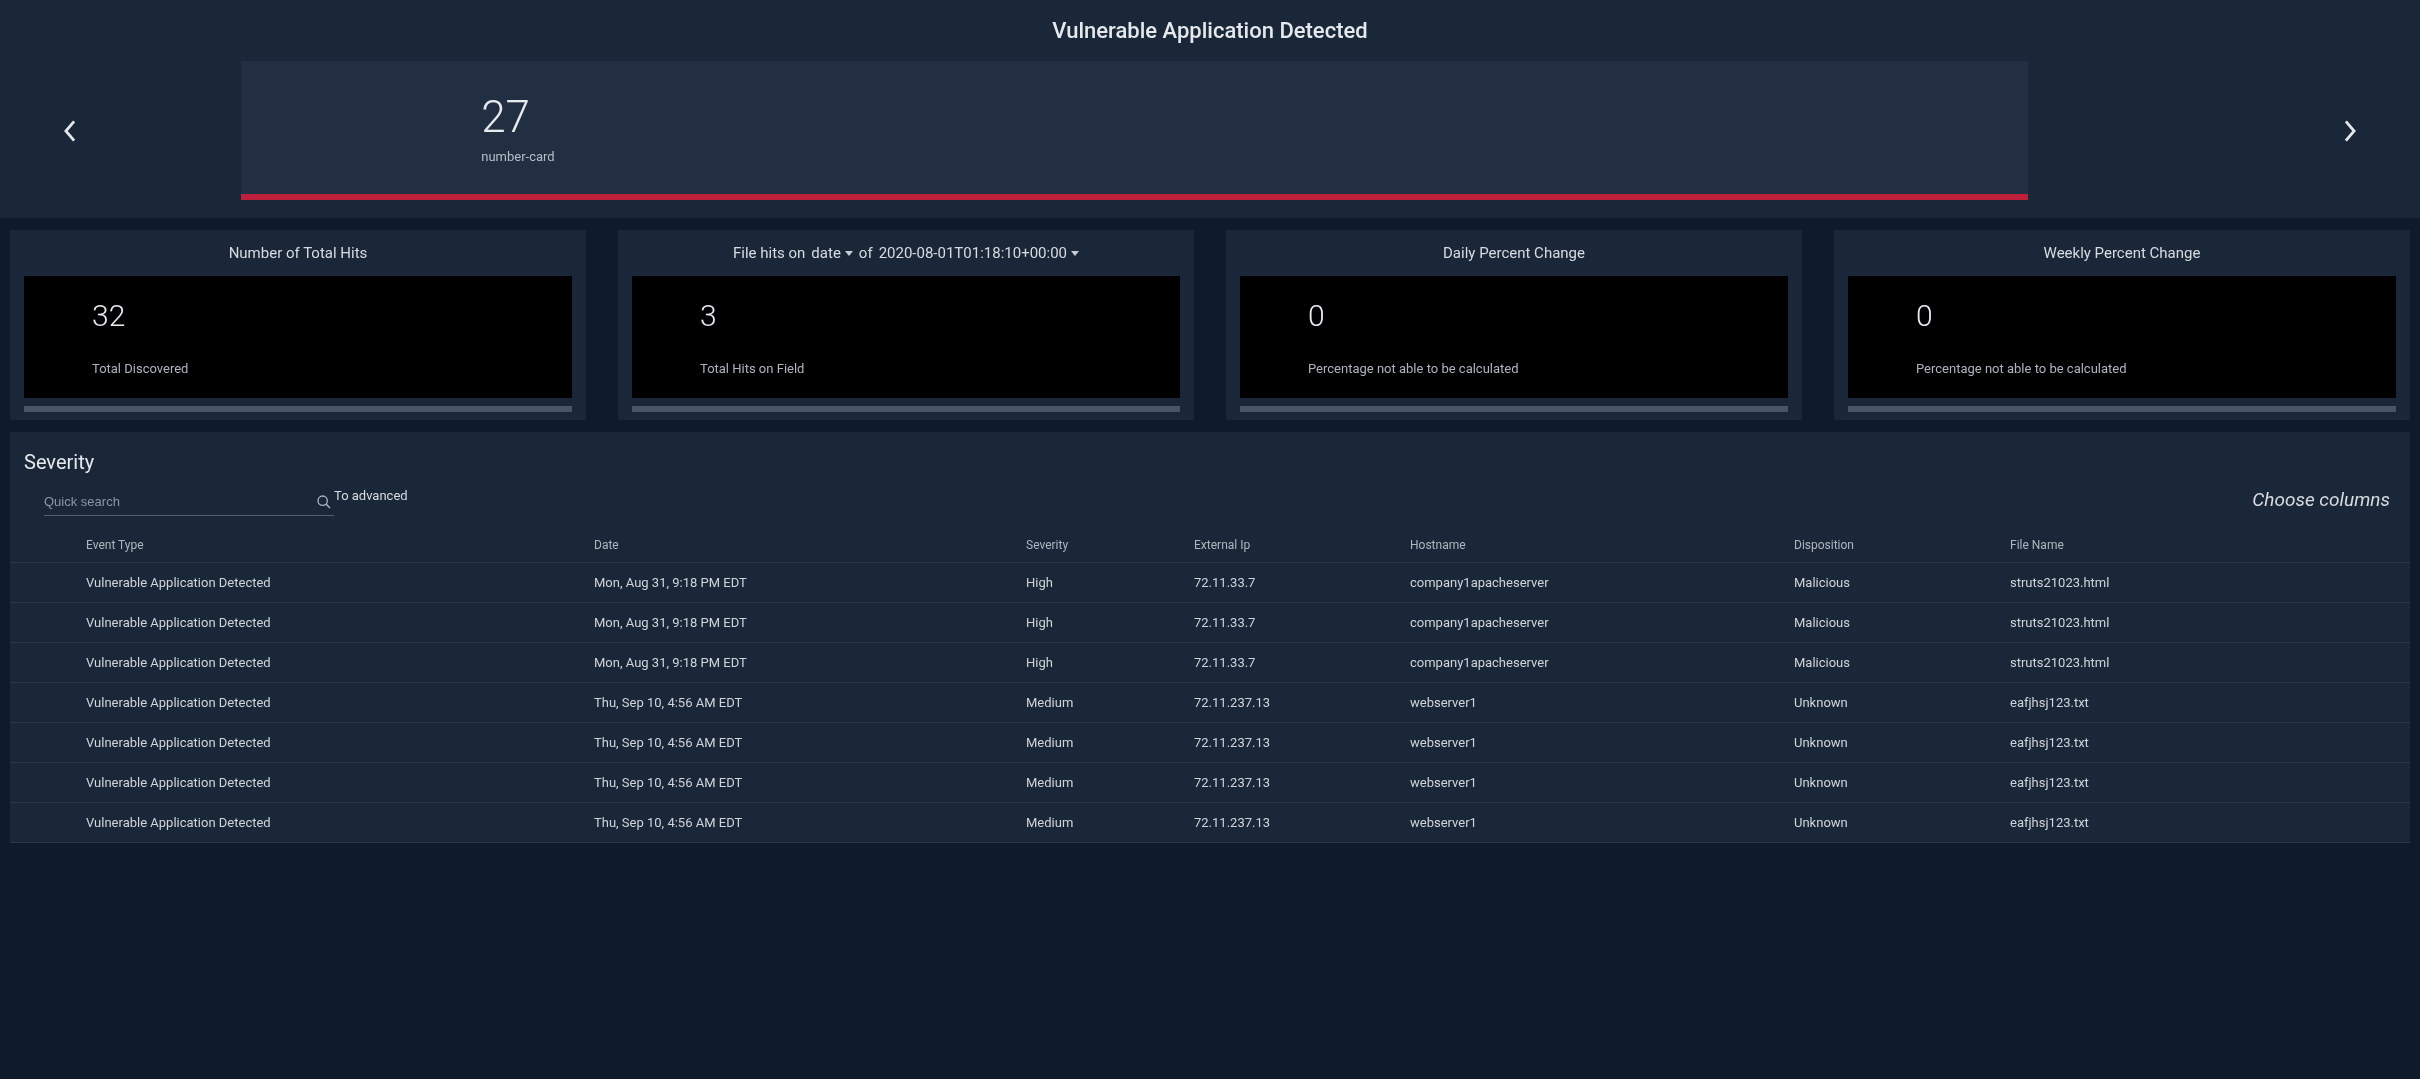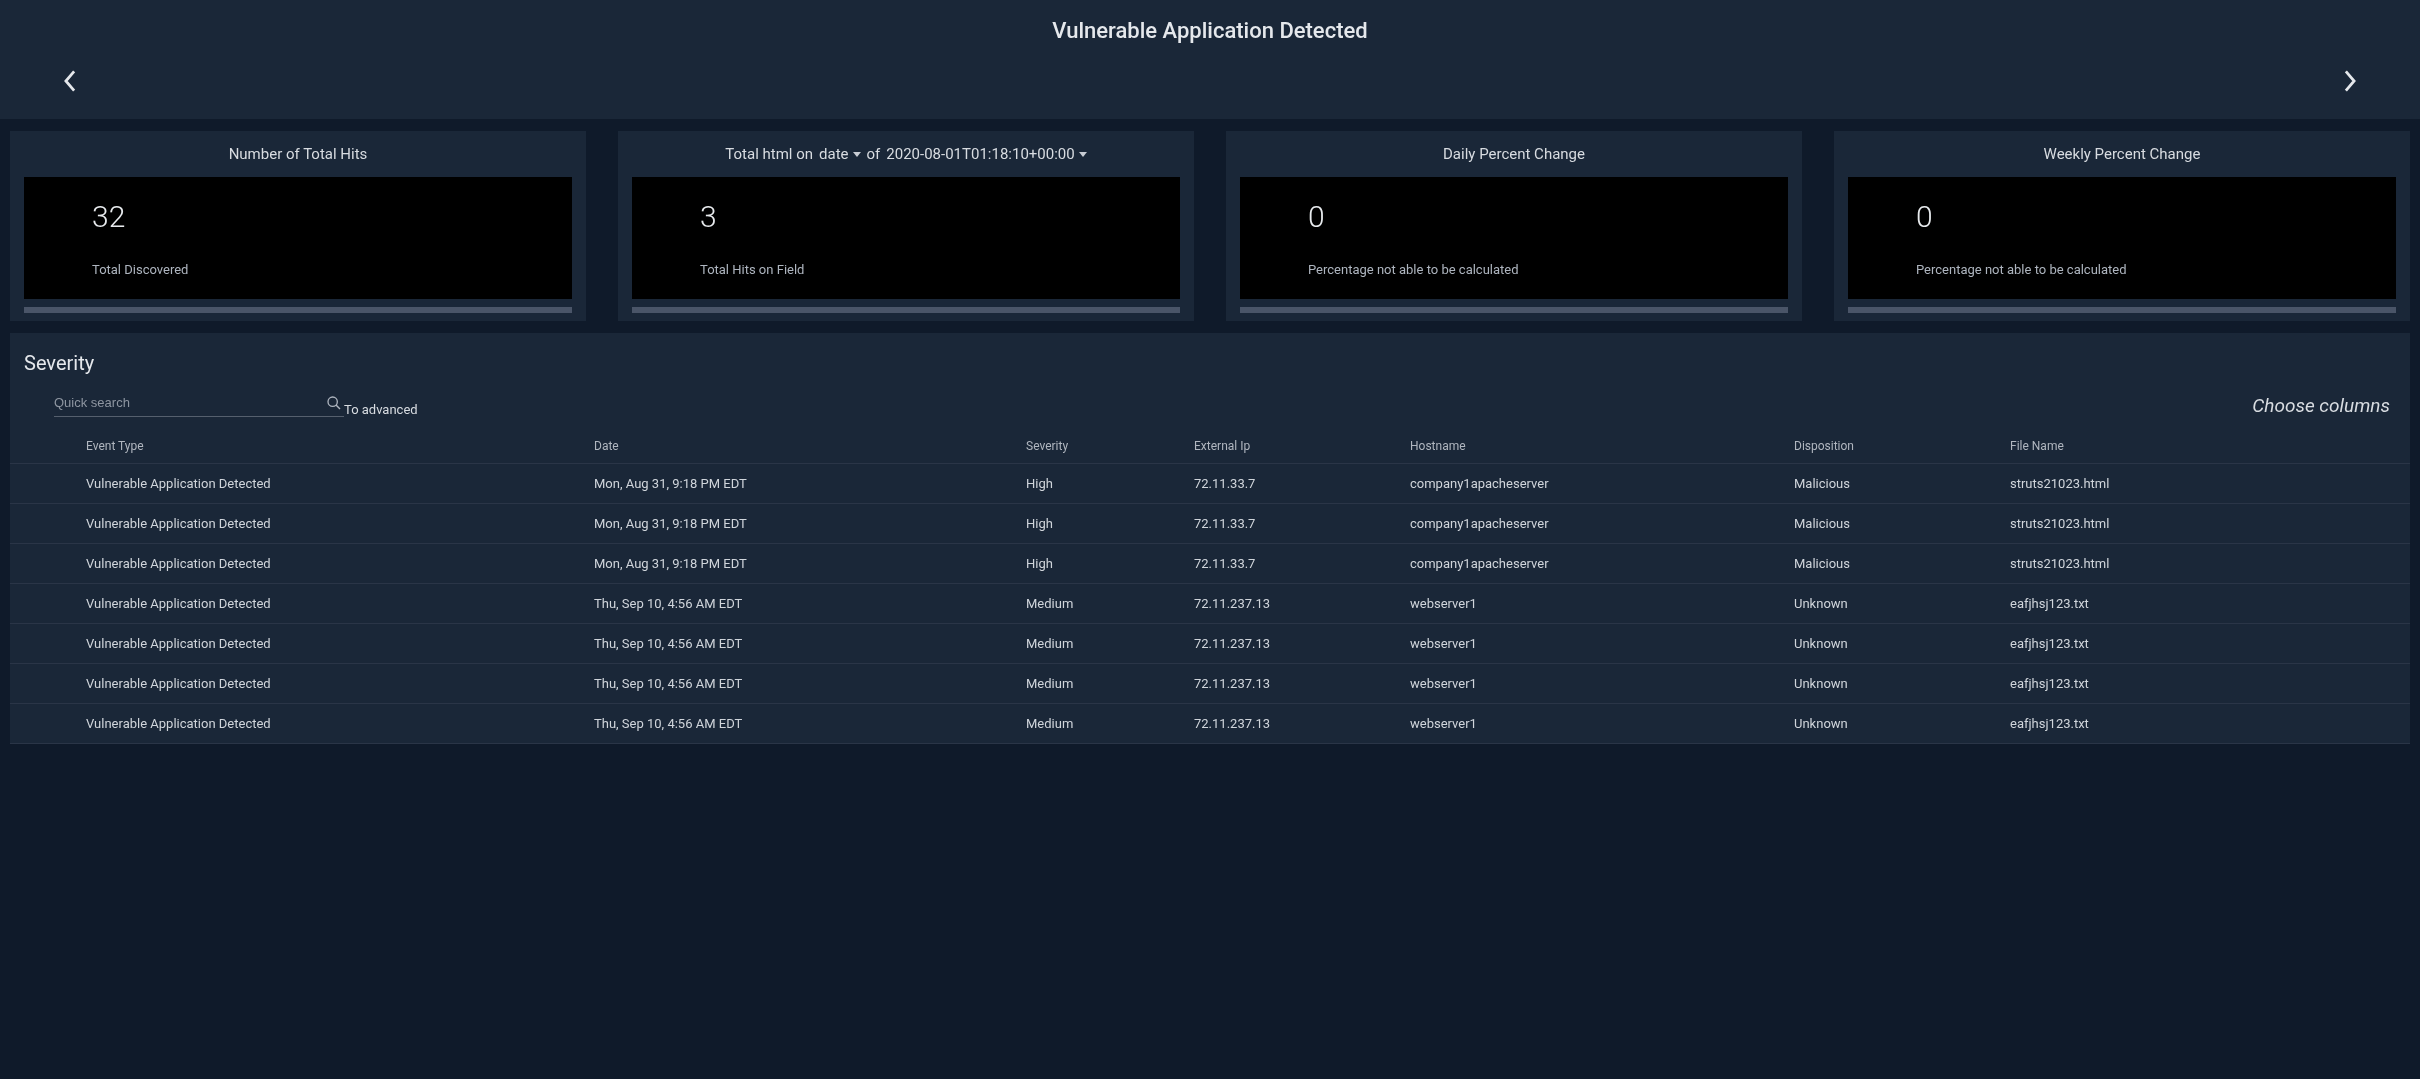--- a/index.html
+++ b/index.html
@@ -117,22 +117,22 @@
   margin: 12px 10px 0 10px;
   padding: 18px 0 0 0;
 }
 .discover-title {
   font-size: 20px;
   color: #e5e8ec;
   padding: 0 0 14px 14px;
 }
 .discover-toolbar {
   display: flex;
-  align-items: flex-end;
-  padding: 0 20px 12px 44px;
+  align-items: flex-start;
+  padding: 0 20px 12px 34px;
 }
 .search-wrap {
   position: relative;
   width: 290px;
   border-bottom: 1px solid #555f6d;
   display: flex;
   align-items: center;
 }
 .search-input {
   background: transparent;
@@ -194,20 +194,24 @@
 <body>
 
 <div class="header-section">
   <div class="page-title">Vulnerable Application Detected</div>
   <div class="hero-card-wrap">
     <div class="chevron">
       <svg viewBox="0 0 10 16" fill="none" stroke="currentColor" stroke-width="2">
           <path d="M8 1 L2 8 L8 15"></path>
         </svg>
     </div>
+    <div class="hero-card">
+      <div class="hero-value">27</div>
+      <div class="hero-label">number-card</div>
+    </div>
     <div class="chevron" style="margin-left:auto">
       <svg viewBox="0 0 10 16" fill="none" stroke="currentColor" stroke-width="2">
           <path d="M2 1 L8 8 L2 15"></path>
         </svg>
     </div>
   </div>
   <div class="header-spacer"></div>
 </div>
 
 <div class="gap"></div>
@@ -216,21 +220,21 @@
     <div class="stat-panel">
       <div class="stat-title">Number of Total Hits</div>
       <div class="stat-card">
         <div class="stat-value">32</div>
         <div class="stat-label">Total Discovered</div>
       </div>
       <div class="stat-scroll"></div>
     </div>
     <div class="stat-panel">
       <div class="stat-title">
-        <span>Total html on</span>
+        <span>File hits on</span>
         <span class="dropdown-seg">
           <span>date</span>
           <span class="caret-down"></span>
         </span>
         <span>of</span>
         <span class="dropdown-seg">
           <span>2020-08-01T01:18:10+00:00</span>
           <span class="caret-down"></span>
         </span>
       </div>

